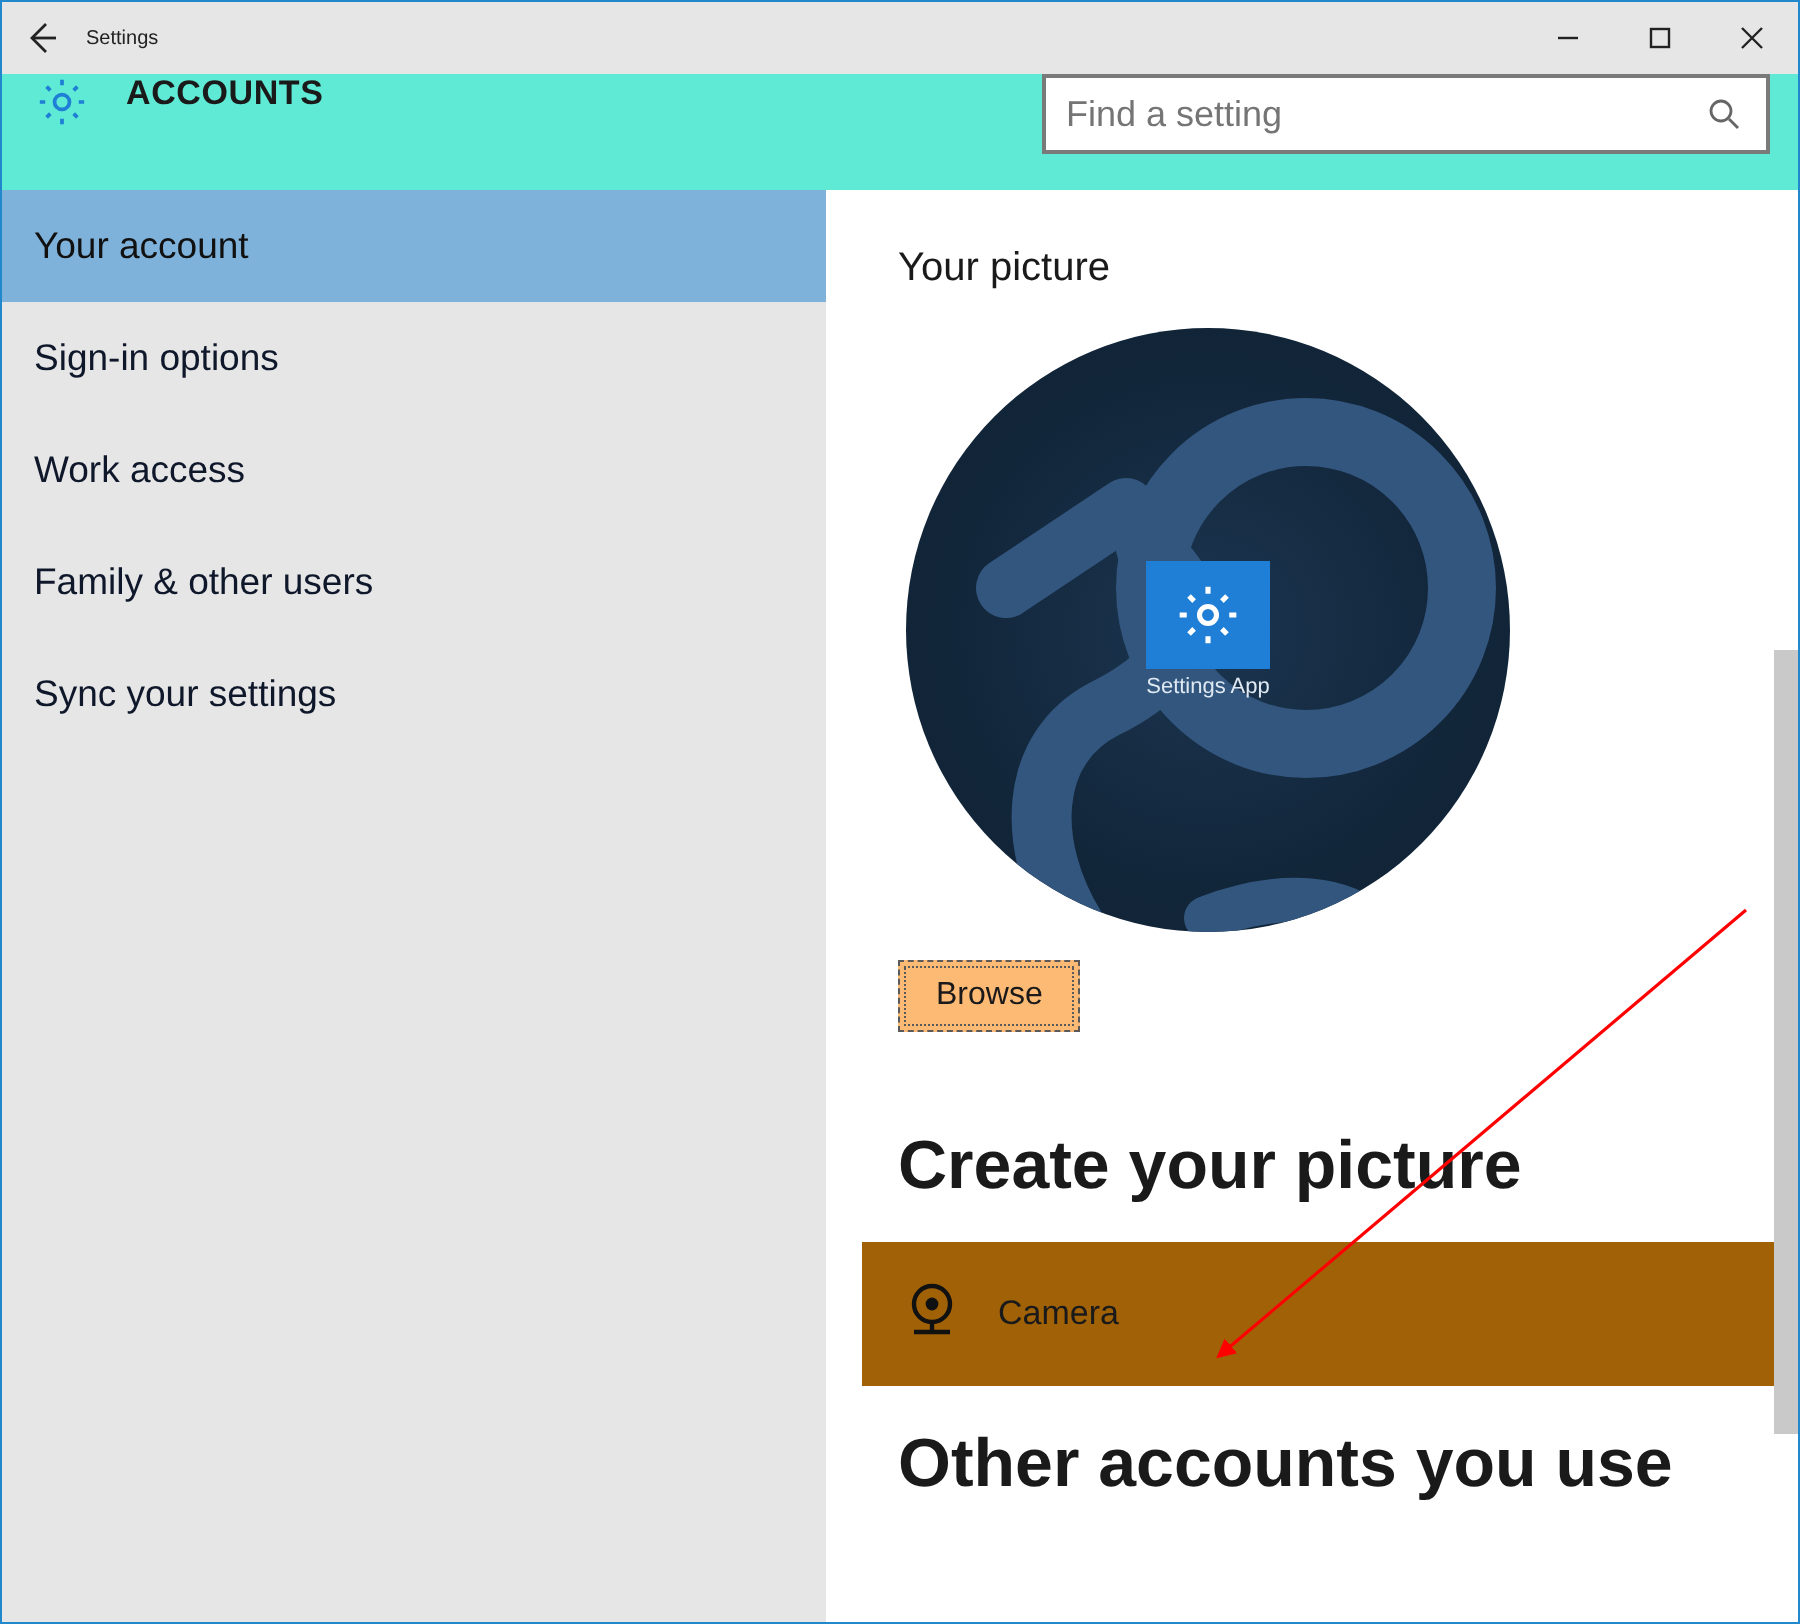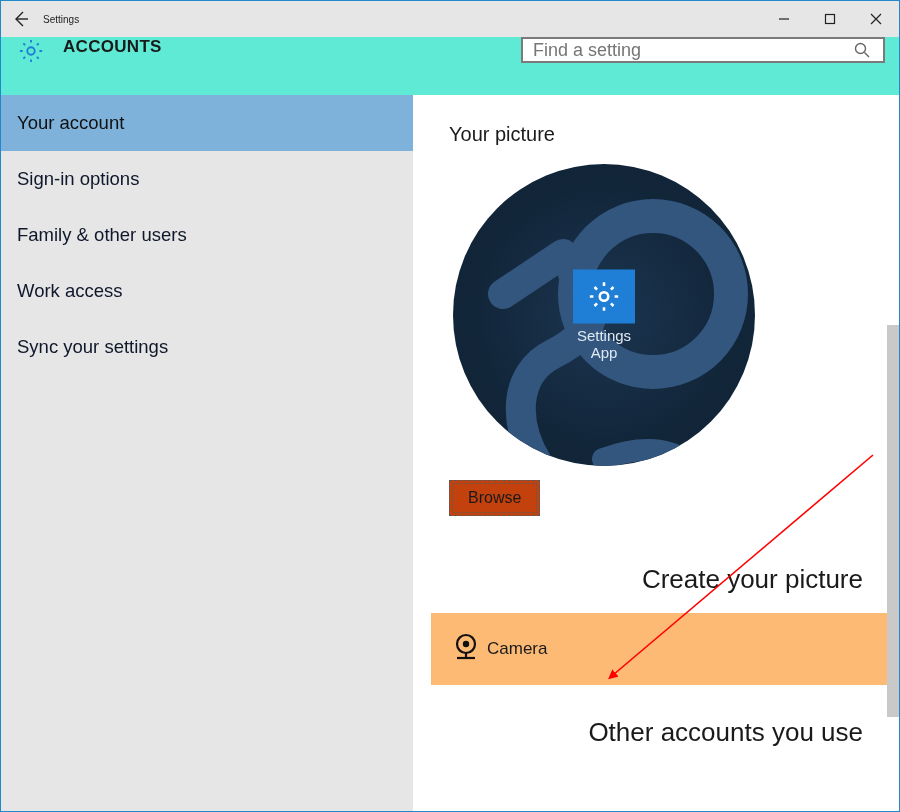--- a/index.html
+++ b/index.html
@@ -12,48 +12,48 @@
 .titlebar .title { font-size: 10px; color:#222; padding-left: 2px; }
 .titlebar .spacer { flex:1; }
 .titlebar .winbtn { width:46px; height:100%; display:flex; align-items:center; justify-content:center; }
 .titlebar svg { display:block; }
 
 
 .headerrow { height: 58px; background: #5eead4; display:flex; align-items:flex-start; padding: 0 14px 0 12px; }
 .headerrow .gear { width: 36px; display:flex; align-items:center; justify-content:center; }
 .headerrow .heading { font-weight: 700; font-size: 17px; letter-spacing: 0.3px; margin-left: 14px; }
 .headerrow .spacer { flex:1; }
-.search { width: 364px; height: 26px; border: 2px solid #7a7a7a; background:#ffffff; display:flex; align-items:center; padding: 0 10px; }
+.search { width: 364px; height: 40px; border: 2px solid #7a7a7a; background:#ffffff; display:flex; align-items:center; padding: 0 10px; }
 .search input { border:0; outline:0; flex:1; font-size:18px; color:#666; background:transparent; }
 .search .sicon { width:22px; display:flex; align-items:center; justify-content:center; color:#666; }
 
 
 .body { position:absolute; top:94px; left:0; right:0; bottom:0; display:flex; }
 .sidebar { width: 412px; background:#e6e6e6; }
 .sidebar .item { height: 56px; display:flex; align-items:center; padding-left: 16px; font-size: 18.5px; color:#0f172a; cursor:pointer; }
 .sidebar .item.selected { background:#7fb2db; color:#111; }
 
 .content { flex:1; background:#ffffff; position:relative; overflow:hidden; padding: 28px 36px 0 36px; }
 .content h1 { font-weight: 400; font-size: 20px; margin-bottom: 18px; }
-.content h2 { font-weight: 400; font-size: 26px; margin-top: 48px; margin-bottom: 18px; text-align: right; }
+.content h2 { font-weight: 700; font-size: 34px; margin-top: 48px; margin-bottom: 18px; }
 
 
 .avatar { width: 302px; height: 302px; border-radius: 50%; background:
   radial-gradient(circle at 50% 50%, #1b3550 0%, #12263a 60%, #0f2034 100%);
   position: relative; overflow: hidden; margin-left: 4px; }
 .avatar svg.decor { position:absolute; inset:0; }
 .avatar .badge { position:absolute; left:50%; top:50%; transform:translate(-50%,-50%); width:62px; }
 .avatar .badge .tile { width:62px; height:54px; background:#1f7fd6; display:flex; align-items:center; justify-content:center; }
-.avatar .badge .caption { color:#dfe9f3; font-size:15px; text-align:center; margin-top:3px; }
+.avatar .badge .caption { color:#dfe9f3; font-size:11px; text-align:center; margin-top:3px; }
 
 
-.browse { margin-top: 14px; display:inline-block; padding: 8px 18px; font-size:16px; background:#c2410c; border:1px dashed #5a5a5a; outline:1px dotted #5a5a5a; outline-offset:-4px; }
+.browse { margin-top: 14px; display:inline-block; padding: 8px 18px; font-size:16px; background:#fdba74; border:1px dashed #5a5a5a; outline:1px dotted #5a5a5a; outline-offset:-4px; }
 
 
-.camera-tile { margin-top: 0; margin-left:-18px; width: 456px; height: 72px; background:#fdba74; display:flex; align-items:center; padding-left: 18px; gap:4px; cursor:pointer; }
+.camera-tile { margin-top: 0; margin-left:-18px; width: 456px; height: 72px; background:#a16207; display:flex; align-items:center; padding-left: 18px; gap:16px; cursor:pointer; }
 .camera-tile .label { font-size:17px; }
 
 
 .scrollstub { position:absolute; right:0; top:230px; width:12px; height:392px; background:#c9c9c9; }
 
 
 .arrow { position:absolute; pointer-events:none; }
 
 </style>
 </head>
@@ -110,24 +110,24 @@
 <div class="body">
 
   <div class="sidebar">
     <div class="item selected">
         <span>Your account</span>
       </div>
     <div class="item">
         <span>Sign-in options</span>
       </div>
     <div class="item">
-        <span>Family &amp; other users</span>
+        <span>Work access</span>
       </div>
     <div class="item">
-        <span>Work access</span>
+        <span>Family &amp; other users</span>
       </div>
     <div class="item">
         <span>Sync your settings</span>
       </div>
   </div>
 
   <div class="content">
     <h1>Your picture</h1>
 
     <div class="avatar">
@@ -161,21 +161,21 @@
               <circle cx="17" cy="14" r="9"></circle>
               <circle cx="17" cy="14" r="3.2" fill="#111" stroke="none"></circle>
               <path d="M8 28 h18"></path>
               <path d="M17 23 v5"></path>
             </g>
           </svg>
       </span>
       <span class="label">Camera</span>
     </div>
 
-    <h2 style="margin-top:32px;">Other accounts you use</h2>
+    <h2 style="margin-top:20px;">Other accounts you use</h2>
 
     
     <svg class="arrow" style="left:190px; top:350px;" width="280" height="250" viewBox="0 0 280 250">
       <defs>
           <marker id="ah" markerWidth="10" markerHeight="10" refX="2" refY="3" orient="auto">
             <path d="M0 0 L6 3 L0 6 Z" fill="#ff0000"></path>
           </marker>
         </defs>
       <line x1="270" y1="10" x2="10" y2="230" stroke="#ff0000" stroke-width="1.6" marker-end="url(#ah)"></line>
     </svg>

